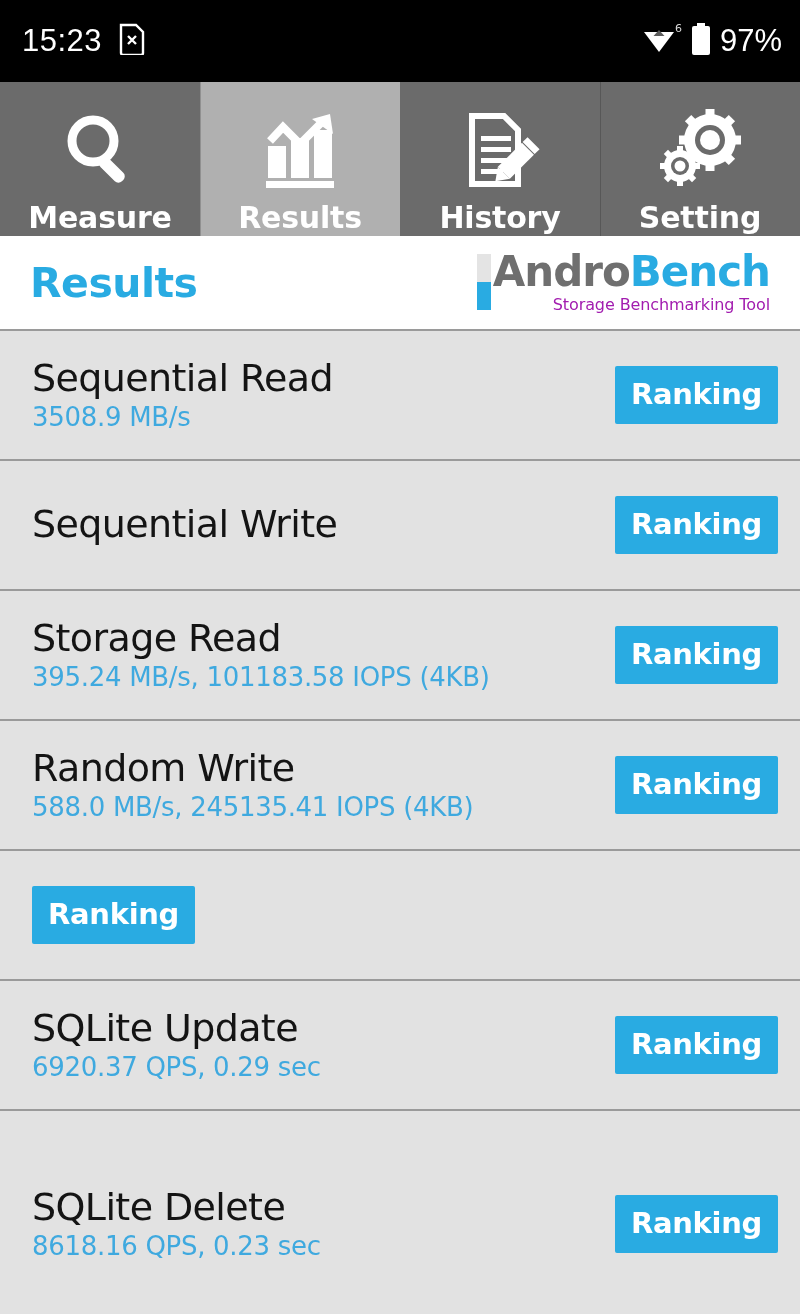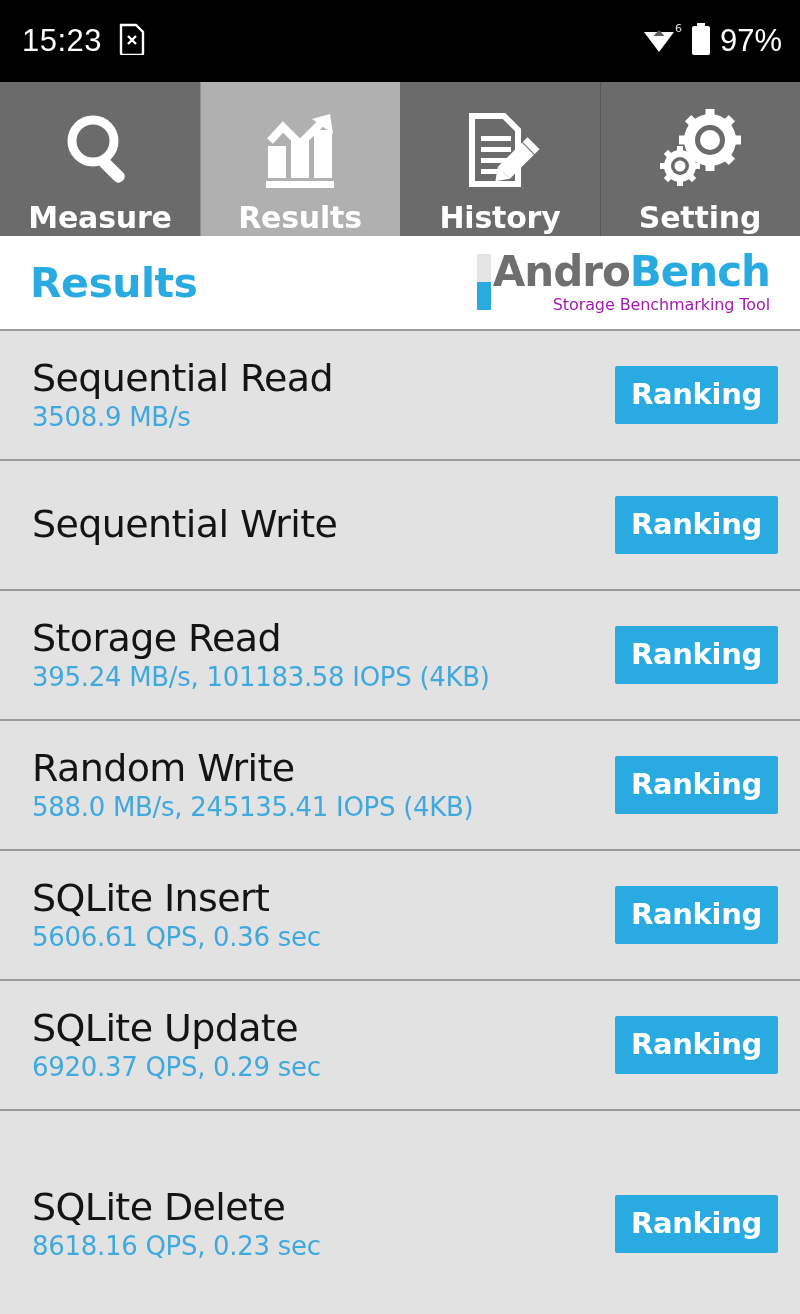--- a/index.html
+++ b/index.html
@@ -255,24 +255,20 @@
 
   <div class="result-row">
     <div class="row-text">
       <span class="row-title">Random Write</span>
       <span class="row-value">588.0 MB/s, 245135.41 IOPS (4KB)</span>
     </div>
     <button class="ranking-btn">Ranking</button>
   </div>
 
   <div class="result-row">
-    <div class="row-text">
-      <span class="row-title">SQLite Insert</span>
-      <span class="row-value">5606.61 QPS, 0.36 sec</span>
-    </div>
     <button class="ranking-btn">Ranking</button>
   </div>
 
   <div class="result-row">
     <div class="row-text">
       <span class="row-title">SQLite Update</span>
       <span class="row-value">6920.37 QPS, 0.29 sec</span>
     </div>
     <button class="ranking-btn">Ranking</button>
   </div>

